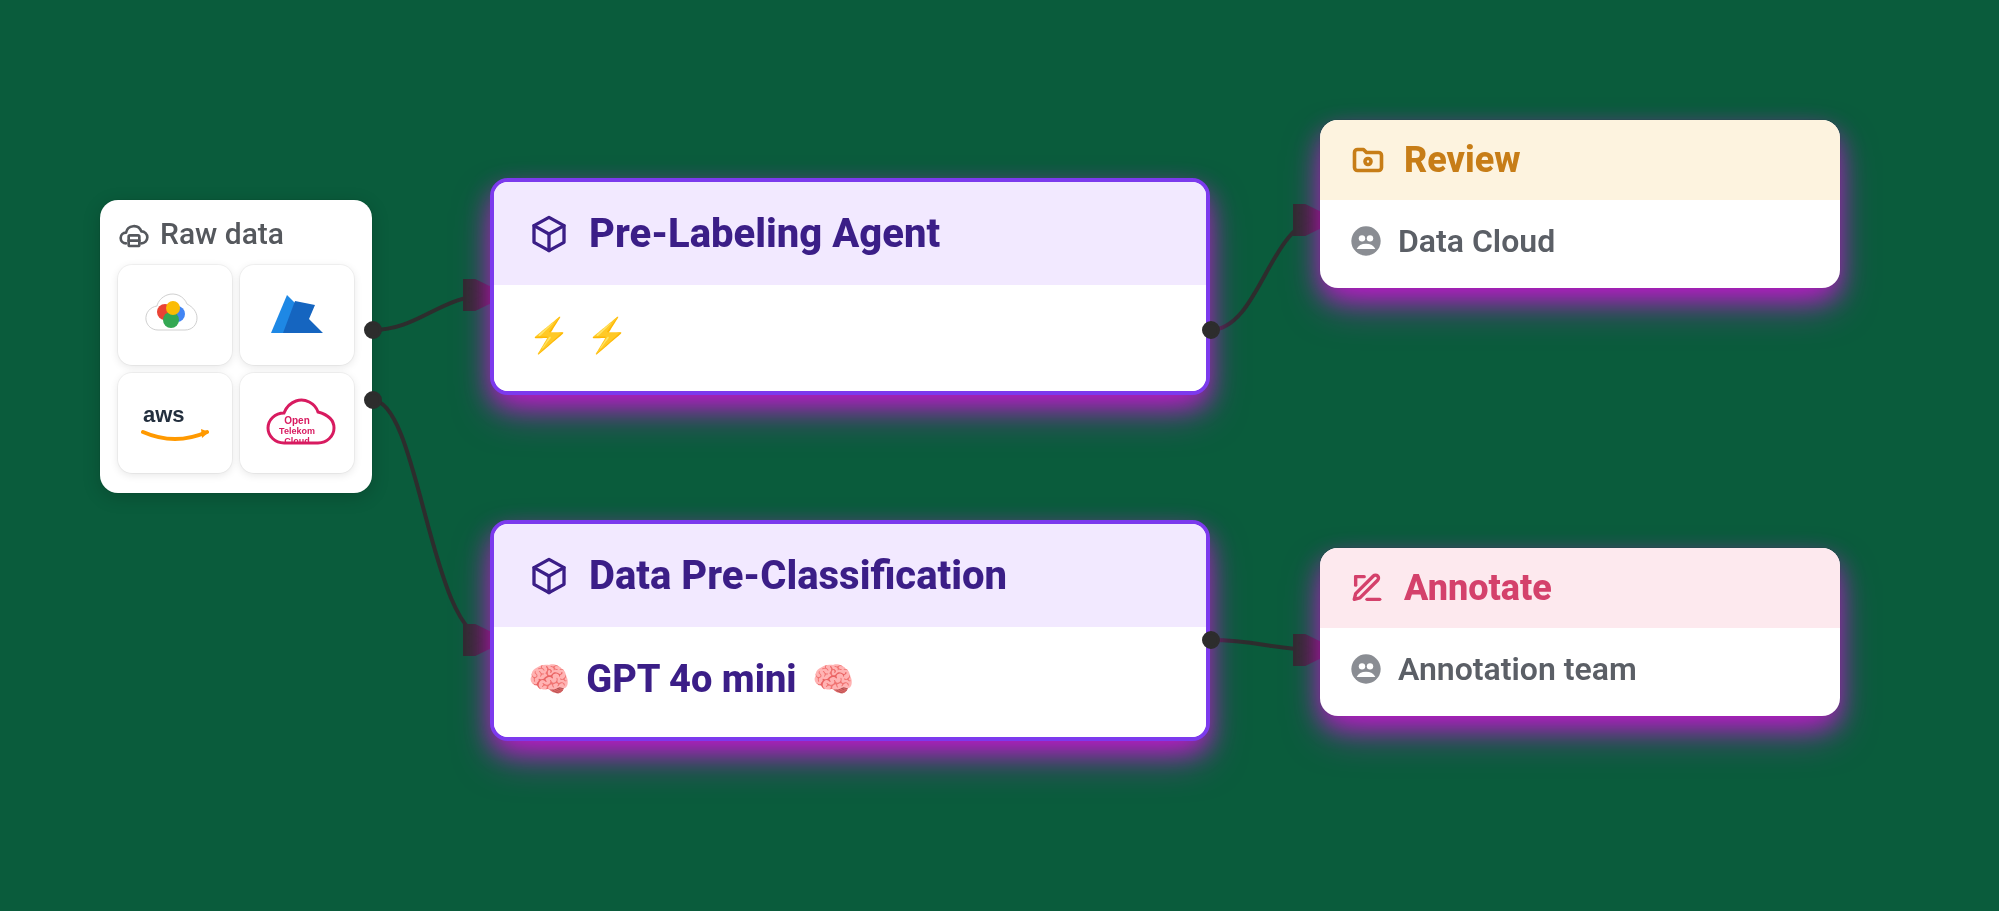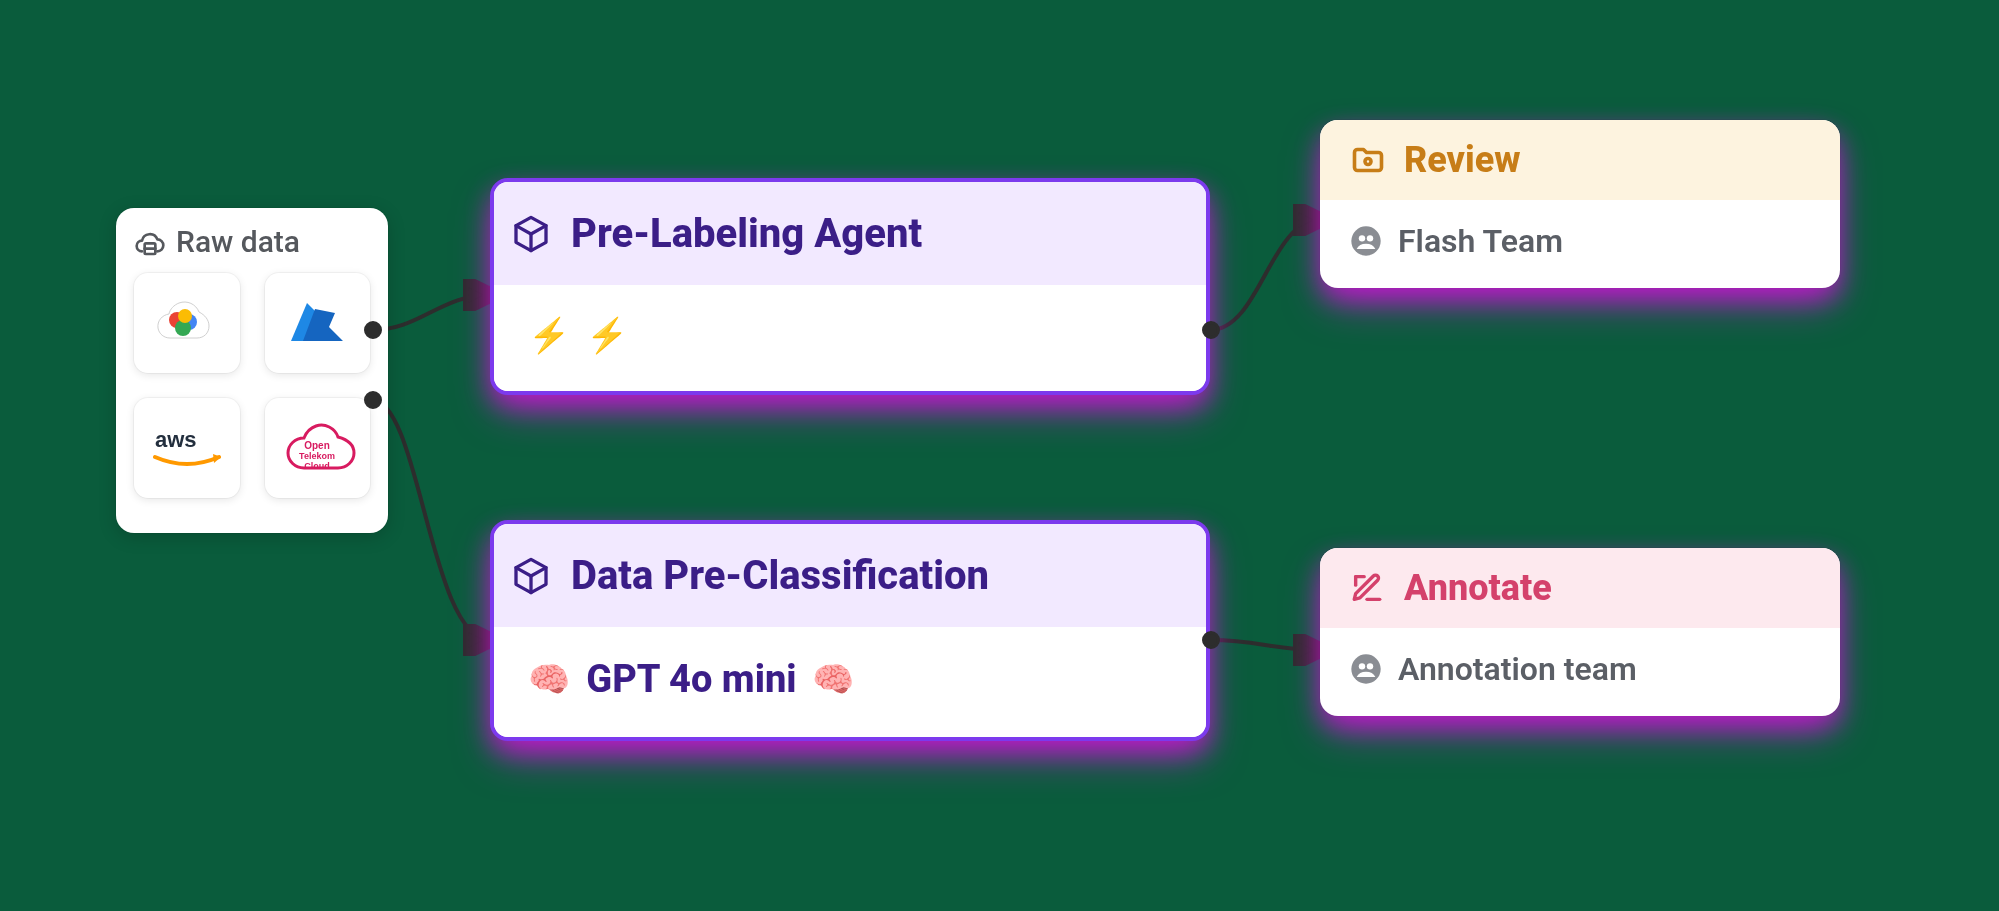--- a/index.html
+++ b/index.html
@@ -15,51 +15,50 @@
 
   .node {
     position: absolute;
     border-radius: 18px;
     background: #fff;
     overflow: hidden;
   }
 
   
   .raw-data {
-    left: 100px; top: 208px;
+    left: 100px; top: 200px;
     width: 272px;
-    padding: 16px 18px 35px 18px;
+    padding: 16px 18px 20px 18px;
     box-shadow: 0 4px 18px rgba(0,0,0,0.18), 0 0 0 1px rgba(0,0,0,0.04);
-    margin-left: 16px;
   }
   .raw-data .hdr {
     display:flex; align-items:center; gap:10px;
     color:#55585d; font-size:30px; font-weight:500;
     margin-bottom:14px;
   }
   .raw-data .grid {
-    display:grid; grid-template-columns:1fr 1fr; gap:25px;
+    display:grid; grid-template-columns:1fr 1fr; gap:8px;
   }
   .cloud-tile {
     background:#fff;
     border-radius:14px;
     height:100px;
     display:flex; align-items:center; justify-content:center;
     box-shadow: 0 2px 8px rgba(0,0,0,0.10), 0 0 0 1px rgba(0,0,0,0.04);
   }
 
   
   .agent {
     width: 720px;
     border: 4px solid #7c3aed;
     box-shadow: 0 20px 40px -6px rgba(255,0,255,0.55), 0 10px 24px rgba(255,0,255,0.45);
   }
   .agent .hdr {
     background:#f2e9ff;
-    padding: 28px 17px;
+    padding: 28px 35px;
     display:flex; align-items:center; gap:20px;
   }
   .agent .hdr .title {
     color:#3b1e87; font-weight:800; font-size:40px;
   }
   .agent .body {
     background:#fff;
     padding: 30px 34px 36px 34px;
     display:flex; align-items:center; gap:16px;
     color:#3b1e87; font-weight:800; font-size:38px;
@@ -242,21 +241,21 @@
   </div>
   <div class="body">
     <span class="ic">
       <svg width="32" height="32" viewBox="0 0 24 24" fill="#8a8d93">
         <circle cx="12" cy="12" r="11" fill="#8a8d93"></circle>
         <circle cx="9" cy="10" r="2.4" fill="#fff"></circle>
         <circle cx="15" cy="10" r="2.4" fill="#fff"></circle>
         <path d="M5 18c1.2-2.6 3.6-4 7-4s5.8 1.4 7 4" fill="#fff"></path>
       </svg>
     </span>
-    <span>Flash Team</span>
+    <span>Data Cloud</span>
   </div>
 </div>
 
 <div class="node task annotate" id="node-annotate">
   <div class="hdr">
     <span class="ic">
       <svg width="34" height="34" viewBox="0 0 24 24" fill="none" stroke="#d4416b" stroke-width="2.4" stroke-linecap="round" stroke-linejoin="round">
         <path d="M12 20h9"></path>
           <path d="M16.5 3.5a2.12 2.12 0 0 1 3 3L7 19l-4 1 1-4z"></path>
         <path d="M4 4h6"></path>

